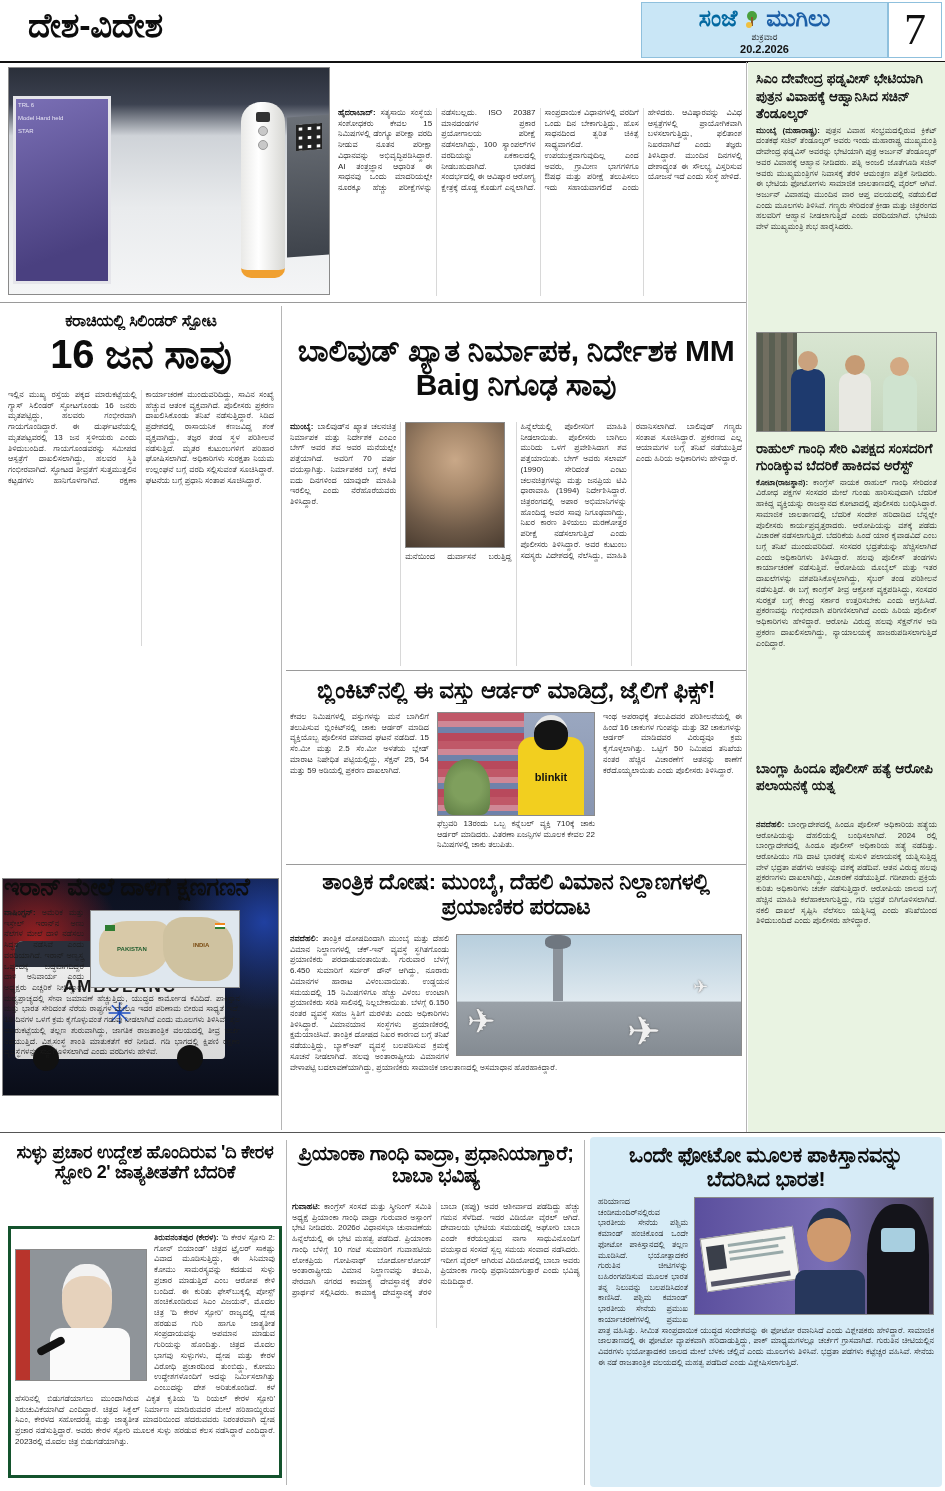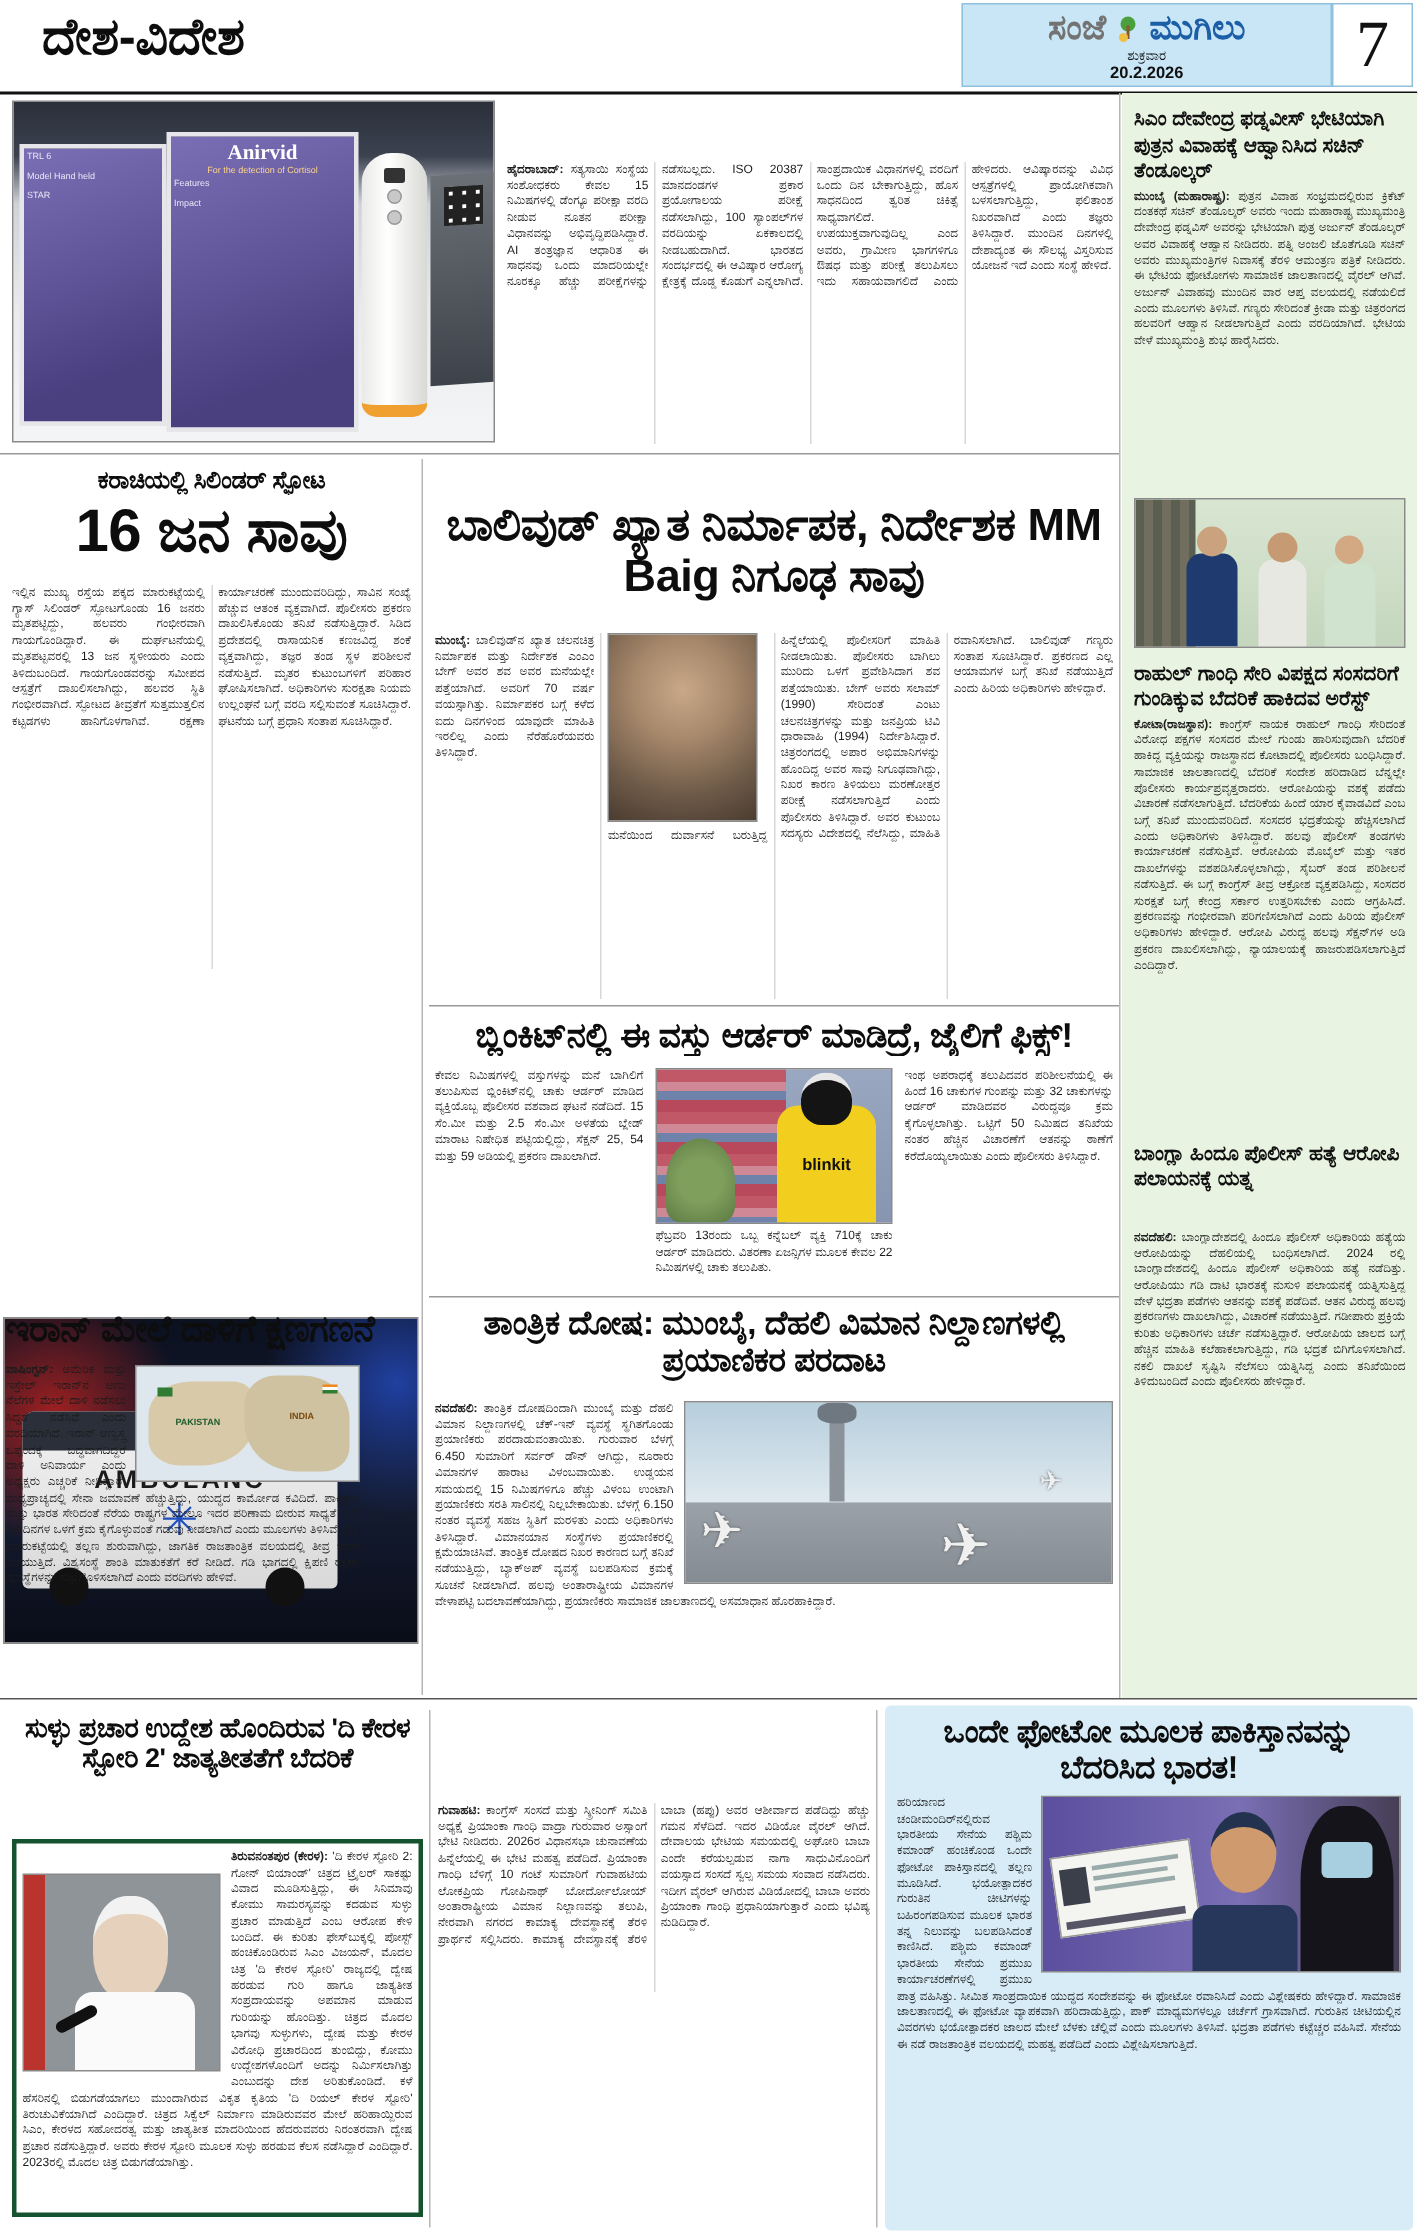--- a/index.html
+++ b/index.html
@@ -38,21 +38,21 @@
 </style>
 </head>
 <body>
 
 <div id="page">
 
   <div class="abs hl" style="left:28px;top:6px;font-size:34px;">ದೇಶ-ವಿದೇಶ</div>
 
   <div id="masthead" class="abs" style="left:641px;top:2px;width:247px;height:56px;">
     <div class="logo">
-      <span style="color:#737373;">ಸಂಜೆ</span>
+      <span style="color:#0369a1;">ಸಂಜೆ</span>
       <span style="display:inline-block;vertical-align:middle;">
         <svg width="16" height="18" viewBox="0 0 16 18">
             <circle cx="8" cy="6" r="5" fill="#4aa03c"></circle>
             <rect x="7" y="7" width="2" height="9" fill="#8a5a2b"></rect>
             <circle cx="5" cy="15" r="3" fill="#f0c040"></circle>
           </svg>
       </span>
       <span style="color:#1c5fa7;">ಮುಗಿಲು</span>
     </div>
     <div style="font-size:9px;">ಶುಕ್ರವಾರ</div>
@@ -60,26 +60,20 @@
   </div>
   <div id="pagenum" class="abs" style="left:888px;top:2px;width:54px;height:56px;">7</div>
 
   <div class="abs" style="left:0;top:61px;width:945px;height:2px;background:#111;"></div>
 
   <div class="abs photo" style="left:8px;top:67px;width:322px;height:228px;background:linear-gradient(180deg,#2a2f3a 0%,#3c4250 16%,#cfd3d8 30%,#e9ebed 62%,#f4f5f6 100%);">
     <div class="poster" style="left:4px;top:28px;width:92px;height:182px;">
       <div class="tinywhite">TRL 6</div>
       <div class="tinywhite">Model Hand held</div>
       <div class="tinywhite">STAR</div>
-    </div>
-    <div class="poster" style="left:102px;top:20px;width:122px;height:194px;">
-      <div style="font-family:'Liberation Serif',serif;font-weight:bold;font-size:14px;text-align:center;padding-top:4px;">Anirvid</div>
-      <div style="font-size:6px;color:#ffd28a;text-align:center;">For the detection of Cortisol</div>
-      <div class="tinywhite">Features</div>
-      <div class="tinywhite">Impact</div>
     </div>
     <div style="position:absolute;left:232px;top:34px;width:44px;height:168px;background:linear-gradient(90deg,#e9e9e7,#ffffff 40%,#d8d8d4);border-radius:20px 20px 10px 10px;border-bottom:8px solid #f0a030;">
       <div style="width:14px;height:10px;background:#333;margin:10px auto 4px;border-radius:2px;"></div>
       <div style="width:8px;height:8px;background:#c8c8c8;border-radius:50%;margin:4px auto;border:1px solid #999;"></div>
       <div style="width:8px;height:8px;background:#c8c8c8;border-radius:50%;margin:4px auto;border:1px solid #999;"></div>
     </div>
     <div style="position:absolute;left:278px;top:48px;width:44px;height:140px;background:linear-gradient(180deg,#6b7077,#3e434b);transform:skewY(-4deg);">
       <div style="width:26px;height:26px;background:#fff;margin:8px auto;background-image:linear-gradient(90deg,#222 33%,transparent 33%,transparent 66%,#222 66%),linear-gradient(#222 33%,transparent 33%,transparent 66%,#222 66%);background-size:9px 9px;"></div>
     </div>
   </div>
@@ -202,20 +196,21 @@
       <span style="position:absolute;left:46px;top:14px;width:50px;height:58px;background:#e6d2bc;border-radius:45%;border-top:12px solid #f2f2f2;"></span>
       <span style="position:absolute;left:34px;bottom:0;width:80px;height:52px;background:#fafafa;border-radius:12px 12px 0 0;"></span>
       <span style="position:absolute;left:20px;bottom:30px;width:30px;height:8px;background:#111;transform:rotate(-28deg);border-radius:4px;"></span>
     </span>
     <b>ತಿರುವನಂತಪುರ (ಕೇರಳ):</b>
     <span>'ದಿ ಕೇರಳ ಸ್ಟೋರಿ 2: ಗೋನ್ ಬಿಯಾಂಡ್' ಚಿತ್ರದ ಟ್ರೈಲರ್ ಸಾಕಷ್ಟು ವಿವಾದ ಮೂಡಿಸುತ್ತಿದ್ದು, ಈ ಸಿನಿಮಾವು ಕೋಮು ಸಾಮರಸ್ಯವನ್ನು ಕದಡುವ ಸುಳ್ಳು ಪ್ರಚಾರ ಮಾಡುತ್ತಿದೆ ಎಂಬ ಆರೋಪ ಕೇಳಿ ಬಂದಿದೆ. ಈ ಕುರಿತು ಫೇಸ್‌ಬುಕ್ಕಲ್ಲಿ ಪೋಸ್ಟ್ ಹಂಚಿಕೊಂಡಿರುವ ಸಿಎಂ ವಿಜಯನ್, ಮೊದಲ ಚಿತ್ರ 'ದಿ ಕೇರಳ ಸ್ಟೋರಿ' ರಾಜ್ಯದಲ್ಲಿ ದ್ವೇಷ ಹರಡುವ ಗುರಿ ಹಾಗೂ ಜಾತ್ಯತೀತ ಸಂಪ್ರದಾಯವನ್ನು ಅಪಮಾನ ಮಾಡುವ ಗುರಿಯನ್ನು ಹೊಂದಿತ್ತು. ಚಿತ್ರದ ಮೊದಲ ಭಾಗವು ಸುಳ್ಳುಗಳು, ದ್ವೇಷ ಮತ್ತು ಕೇರಳ ವಿರೋಧಿ ಪ್ರಚಾರದಿಂದ ತುಂಬಿದ್ದು, ಕೋಮು ಉದ್ದೇಶಗಳೊಂದಿಗೆ ಅದನ್ನು ನಿರ್ಮಿಸಲಾಗಿತ್ತು ಎಂಬುದನ್ನು ದೇಶ ಅರಿತುಕೊಂಡಿದೆ. ಕಳೆ ಹೆಸರಿನಲ್ಲಿ ಬಿಡುಗಡೆಯಾಗಲು ಮುಂದಾಗಿರುವ ವಿಕೃತ ಕೃತಿಯ 'ದಿ ರಿಯಲ್ ಕೇರಳ ಸ್ಟೋರಿ' ತಿರುಚುವಿಕೆಯಾಗಿದೆ ಎಂದಿದ್ದಾರೆ. ಚಿತ್ರದ ಸಿಕ್ವೆಲ್ ನಿರ್ಮಾಣ ಮಾಡಿರುವವರ ಮೇಲೆ ಹರಿಹಾಯ್ದಿರುವ ಸಿಎಂ, ಕೇರಳದ ಸಹೋದರತ್ವ ಮತ್ತು ಜಾತ್ಯತೀತ ಮಾದರಿಯಿಂದ ಹೆದರುವವರು ನಿರಂತರವಾಗಿ ದ್ವೇಷ ಪ್ರಚಾರ ನಡೆಸುತ್ತಿದ್ದಾರೆ. ಅವರು ಕೇರಳ ಸ್ಟೋರಿ ಮೂಲಕ ಸುಳ್ಳು ಹರಡುವ ಕೆಲಸ ನಡೆಸಿದ್ದಾರೆ ಎಂದಿದ್ದಾರೆ. 2023ರಲ್ಲಿ ಮೊದಲ ಚಿತ್ರ ಬಿಡುಗಡೆಯಾಗಿತ್ತು.</span>
   </div>
 
   <div class="abs vline" style="left:286px;top:1140px;height:345px;"></div>
 
+  <div class="abs hl center" style="left:292px;top:1142px;width:288px;height:56px;font-size:20px;">ಪ್ರಿಯಾಂಕಾ ಗಾಂಧಿ ವಾದ್ರಾ, ಪ್ರಧಾನಿಯಾಗ್ತಾರೆ; ಬಾಬಾ ಭವಿಷ್ಯ</div>
   <div class="abs body-text cols2" style="left:292px;top:1202px;width:288px;height:126px;">
     <b>ಗುವಾಹಟಿ:</b>
     <span>ಕಾಂಗ್ರೆಸ್ ಸಂಸದೆ ಮತ್ತು ಸ್ಕ್ರೀನಿಂಗ್ ಸಮಿತಿ ಅಧ್ಯಕ್ಷೆ ಪ್ರಿಯಾಂಕಾ ಗಾಂಧಿ ವಾದ್ರಾ ಗುರುವಾರ ಅಸ್ಸಾಂಗೆ ಭೇಟಿ ನೀಡಿದರು. 2026ರ ವಿಧಾನಸಭಾ ಚುನಾವಣೆಯ ಹಿನ್ನೆಲೆಯಲ್ಲಿ ಈ ಭೇಟಿ ಮಹತ್ವ ಪಡೆದಿದೆ. ಪ್ರಿಯಾಂಕಾ ಗಾಂಧಿ ಬೆಳಿಗ್ಗೆ 10 ಗಂಟೆ ಸುಮಾರಿಗೆ ಗುವಾಹಟಿಯ ಲೋಕಪ್ರಿಯ ಗೋಪಿನಾಥ್ ಬೋರ್ದೋಲೋಯ್ ಅಂತಾರಾಷ್ಟ್ರೀಯ ವಿಮಾನ ನಿಲ್ದಾಣವನ್ನು ತಲುಪಿ, ನೇರವಾಗಿ ನಗರದ ಕಾಮಾಕ್ಯ ದೇವಸ್ಥಾನಕ್ಕೆ ತೆರಳಿ ಪ್ರಾರ್ಥನೆ ಸಲ್ಲಿಸಿದರು. ಕಾಮಾಕ್ಯ ದೇವಸ್ಥಾನಕ್ಕೆ ತೆರಳಿ ಬಾಬಾ (ಹಪ್ಪು) ಅವರ ಆಶೀರ್ವಾದ ಪಡೆದಿದ್ದು ಹೆಚ್ಚು ಗಮನ ಸೆಳೆದಿದೆ. ಇದರ ವಿಡಿಯೋ ವೈರಲ್ ಆಗಿದೆ. ದೇವಾಲಯ ಭೇಟಿಯ ಸಮಯದಲ್ಲಿ ಅಘೋರಿ ಬಾಬಾ ಎಂದೇ ಕರೆಯಲ್ಪಡುವ ನಾಗಾ ಸಾಧುವಿನೊಂದಿಗೆ ವಯಸ್ಸಾದ ಸಂಸದೆ ಸ್ವಲ್ಪ ಸಮಯ ಸಂವಾದ ನಡೆಸಿದರು. ಇದೀಗ ವೈರಲ್ ಆಗಿರುವ ವಿಡಿಯೋದಲ್ಲಿ ಬಾಬಾ ಅವರು ಪ್ರಿಯಾಂಕಾ ಗಾಂಧಿ ಪ್ರಧಾನಿಯಾಗುತ್ತಾರೆ ಎಂದು ಭವಿಷ್ಯ ನುಡಿದಿದ್ದಾರೆ.</span>
   </div>
 
   <div class="abs vline" style="left:584px;top:1140px;height:345px;"></div>
 
   <div class="abs" style="left:590px;top:1137px;width:352px;height:350px;background:#d7ecf7;border-radius:4px;box-sizing:border-box;padding:6px 8px;">
     <div class="hl center" style="font-size:21px;height:54px;">ಒಂದೇ ಫೋಟೋ ಮೂಲಕ ಪಾಕಿಸ್ತಾನವನ್ನು ಬೆದರಿಸಿದ ಭಾರತ!</div>
     <div class="body-text" style="height:276px;">

